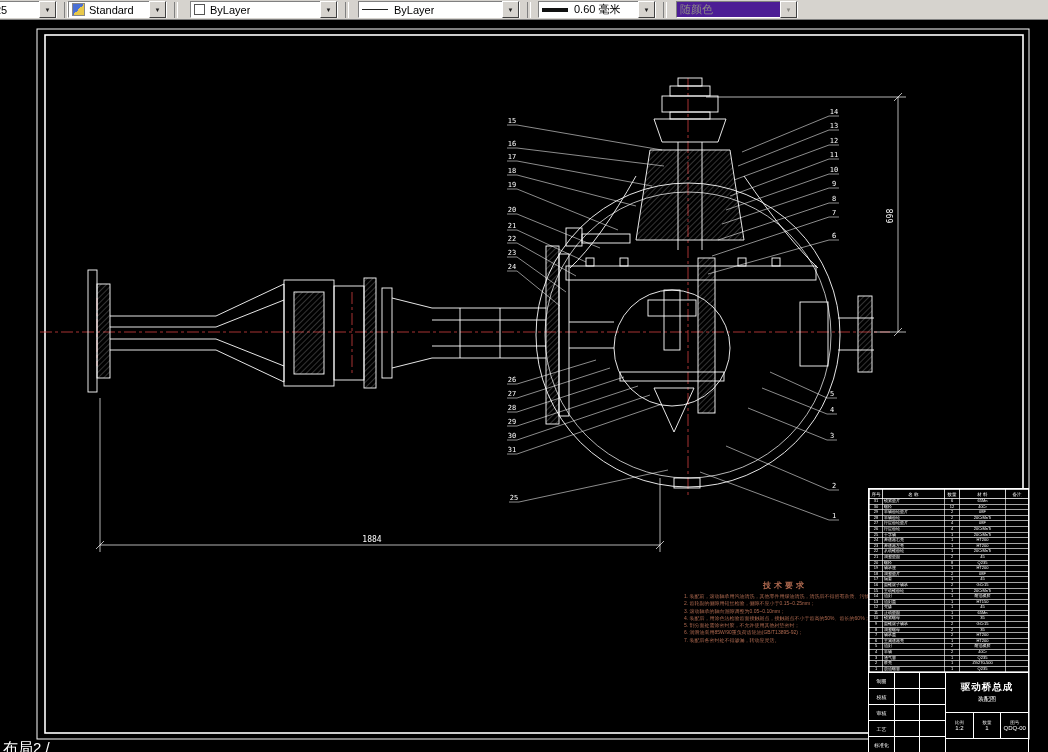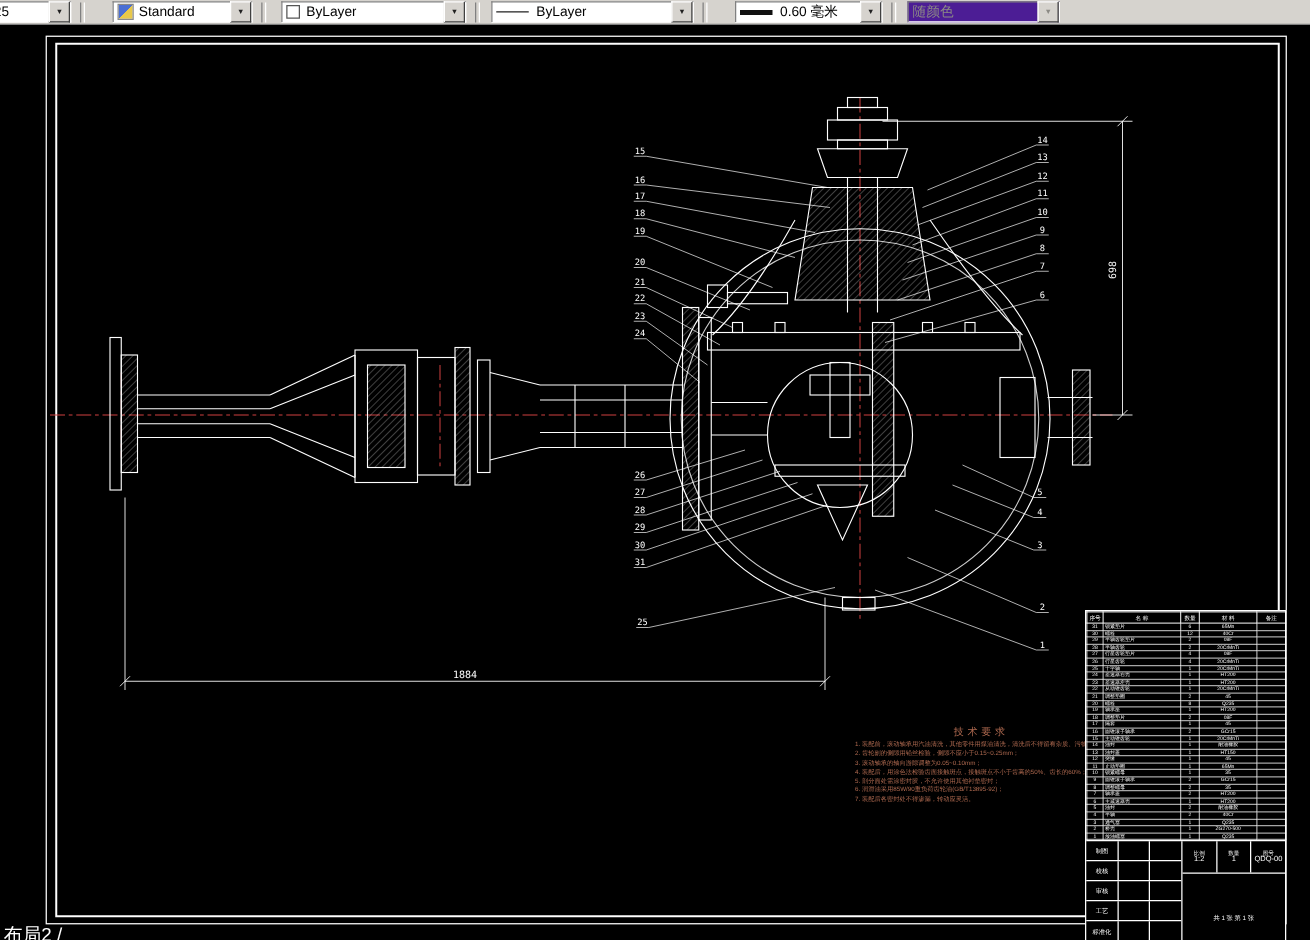--- a/index.html
+++ b/index.html
@@ -22,44 +22,44 @@
     padding-left:3px;box-sizing:border-box;white-space:nowrap;
   }
   .combo-value{overflow:hidden;text-overflow:clip;}
   .combo-arrow{
     margin-left:auto;width:15px;height:15px;background:#d6d3ce;color:#202020;
     border-top:1px solid #fff;border-left:1px solid #fff;
     border-right:1px solid #404040;border-bottom:1px solid #404040;
     font-size:6px;display:flex;align-items:center;justify-content:center;flex:0 0 15px;
   }
   .w-layer{width:66px;margin-left:-9px;}
-  .w-style{width:112px;margin-left:22px;}
+  .w-style{width:99px;}
   .w-color{width:148px;margin-left:12px;}
   .w-ltype{width:162px;margin-left:9px;}
-  .w-lw{width:118px;margin-left:22px;}
+  .w-lw{width:118px;margin-left:7px;}
   .w-plot{width:122px;margin-left:9px;background:#4c1d95;color:#8c8a85;}
   .w-plot .combo-arrow{color:#8c8a85;}
   .tb-sep{width:2px;height:16px;border-left:1px solid #808080;border-right:1px solid #fff;margin-left:7px;}
   .style-icon{width:11px;height:11px;margin-right:4px;border:1px solid #888;
     background:linear-gradient(135deg,#4a6fd4 50%,#e8c84a 50%);flex:0 0 11px;}
   .swatch-color{width:9px;height:9px;background:#fff;border:1px solid #555;margin-right:5px;flex:0 0 9px;}
   .icon-line{width:26px;height:1px;background:#222;margin-right:6px;flex:0 0 26px;}
   .icon-lw{width:26px;height:4px;background:#111;margin-right:6px;flex:0 0 26px;}
 
   
   #cad-svg{position:absolute;left:0;top:0;width:1048px;height:752px;}
   .callout-num{fill:#fff;font-size:7px;text-anchor:middle;font-family:"DejaVu Sans Mono",monospace;}
   .dim-text{fill:#fff;font-size:8px;text-anchor:middle;font-family:"DejaVu Sans Mono",monospace;}
   #leader-lines line{stroke:#fff;stroke-width:0.55;}
 
   
   .notes{
     position:absolute;left:684px;top:580px;width:202px;color:#b06a50;z-index:3;
   }
-  .notes-title{font-size:8px;text-align:center;letter-spacing:3px;margin-bottom:2px;font-weight:normal;}
+  .notes-title{font-size:8px;text-align:center;letter-spacing:3px;margin-bottom:2px;font-weight:bold;}
   .note-line{font-size:5px;line-height:1.45;}
 
   
   .bom{
     position:absolute;left:868px;top:488px;width:161px;z-index:3;
     border:1px solid #fff;box-sizing:border-box;background:#000;color:#fff;
   }
   #parts-table{border-collapse:collapse;table-layout:fixed;width:100%;}
   #parts-table th{font-size:4.5px;height:8px;font-weight:normal;border:0.4px solid rgba(255,255,255,.8);padding:0;}
   #parts-table td{
@@ -608,20 +608,24 @@
           <div class="sign-cell sc-b"></div>
           <div class="sign-cell sc-c"></div>
         </div>
         <div class="sign-row">
           <div class="sign-cell sc-label">标准化</div>
           <div class="sign-cell sc-b"></div>
           <div class="sign-cell sc-c"></div>
         </div>
       </div>
     <div class="tb-right">
+      <div class="tb-title">
+        <div class="tb-title-main">驱动桥总成</div>
+        <div class="tb-title-sub">装配图</div>
+      </div>
       <div class="tb-info">
         <div class="info-cell">
           <span class="info-label">比例</span>
           <span class="info-value">1:2</span>
         </div>
         <div class="info-cell">
           <span class="info-label">数量</span>
           <span class="info-value">1</span>
         </div>
         <div class="info-cell">

